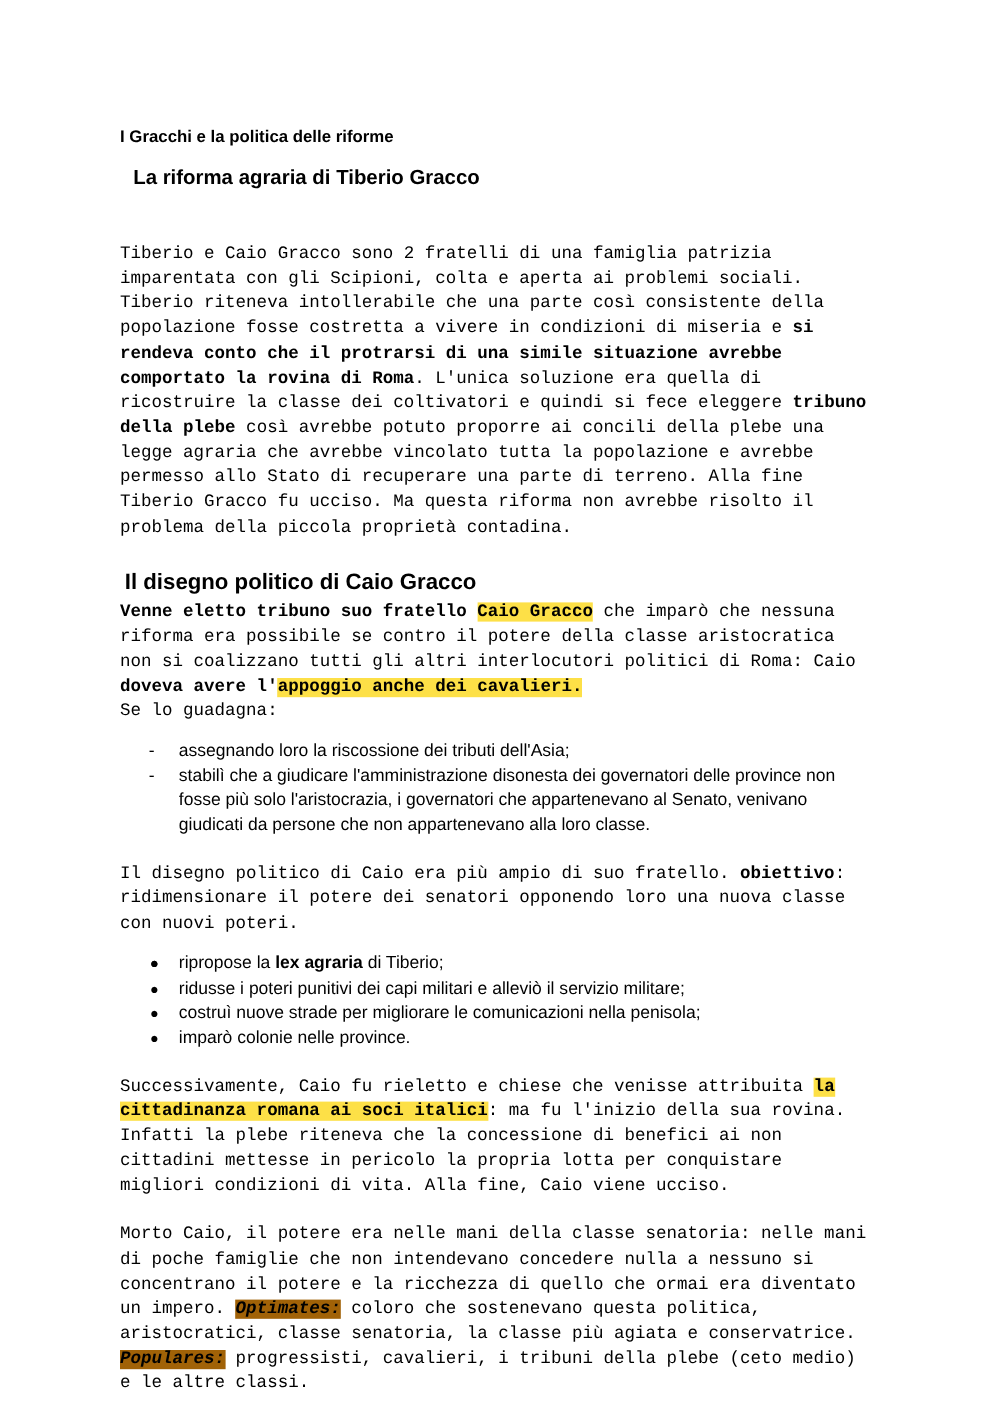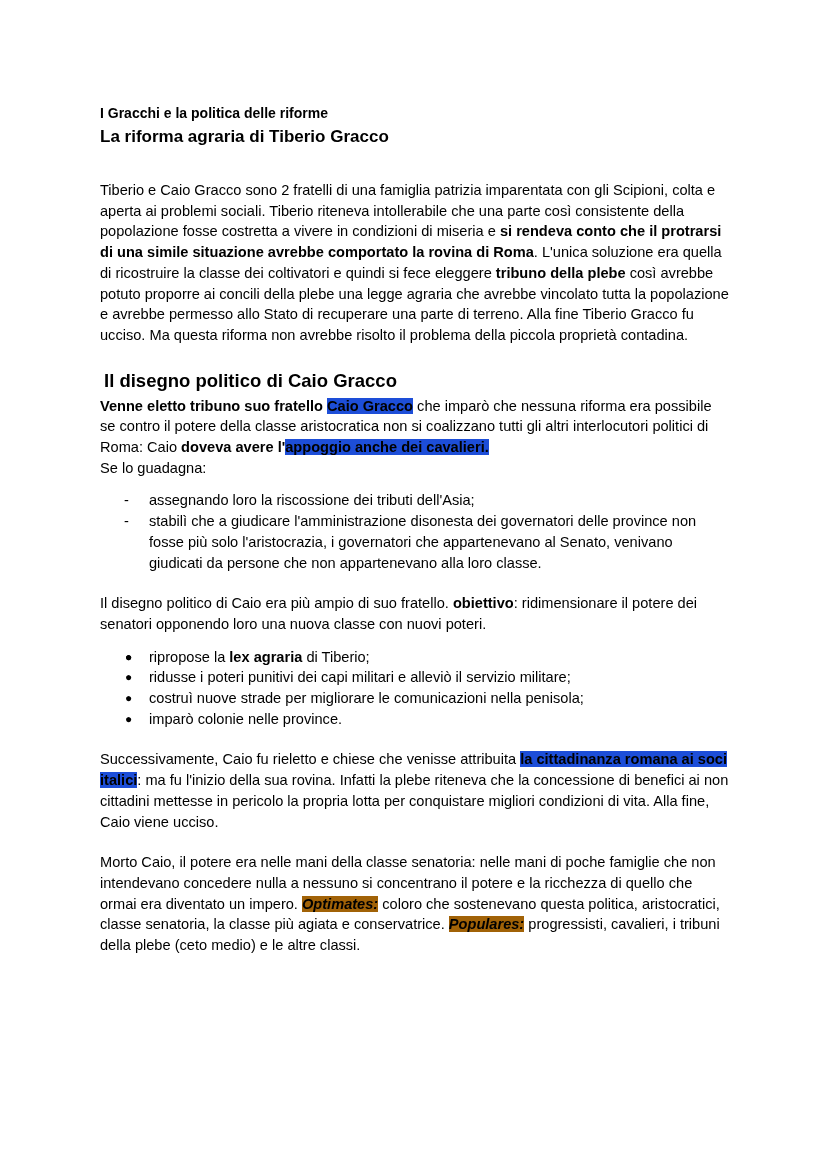--- a/index.html
+++ b/index.html
@@ -1,30 +1,30 @@
 <!DOCTYPE html>
 <html><head>
   <meta charset="utf-8">
   <style>
     html, body { margin: 0; padding: 0; background: #ffffff; }
     body { width: 828px; height: 1169px; position: relative; overflow: hidden; font-family: "Liberation Sans", sans-serif; color: #000; }
     .page { position: absolute; left: 100px; top: 100px; width: 630px; }
     h1 { font-size: 14px; font-weight: bold; margin: 0; line-height: 26px; }
-    h2 { font-size: 17px; font-weight: bold; margin: 0; line-height: 22px; }
+    h2 { font-size: 17px; font-weight: bold; margin: 11px; line-height: 22px; }
     h3 { font-size: 18.5px; font-weight: bold; margin: 4px; line-height: 22px; }
-    p { font-size: 14.6px; line-height: 20.7px; margin: 0; }
+    p { font-size: 14.6px; line-height: 20.7px; margin: 0; font-family: Liberation Mono, monospace; }
     .gap-l { height: 32px; }
     .gap-m { height: 20px; }
     .gap-s { height: 12px; }
     ul { margin: 0; padding: 0; list-style: none; }
     li { font-size: 14.6px; line-height: 20.7px; position: relative; padding-left: 49px; }
     li .mark { position: absolute; left: 24px; top: 0; }
     .dash li .mark { left: 24px; }
     .bullet li .mark { left: 25px; font-size: 12px; }
-    .hl-orange { background: #1d4ed8; }
+    .hl-orange { background: #fde047; }
     .hl-green { background: #a16207; }
     b { font-weight: bold; }
   </style>
 </head>
 <body>
 
 <div class="page">
   <h1>I Gracchi e la politica delle riforme</h1>
   <h2>La riforma agraria di Tiberio Gracco</h2>
   <div class="gap-l"></div>

